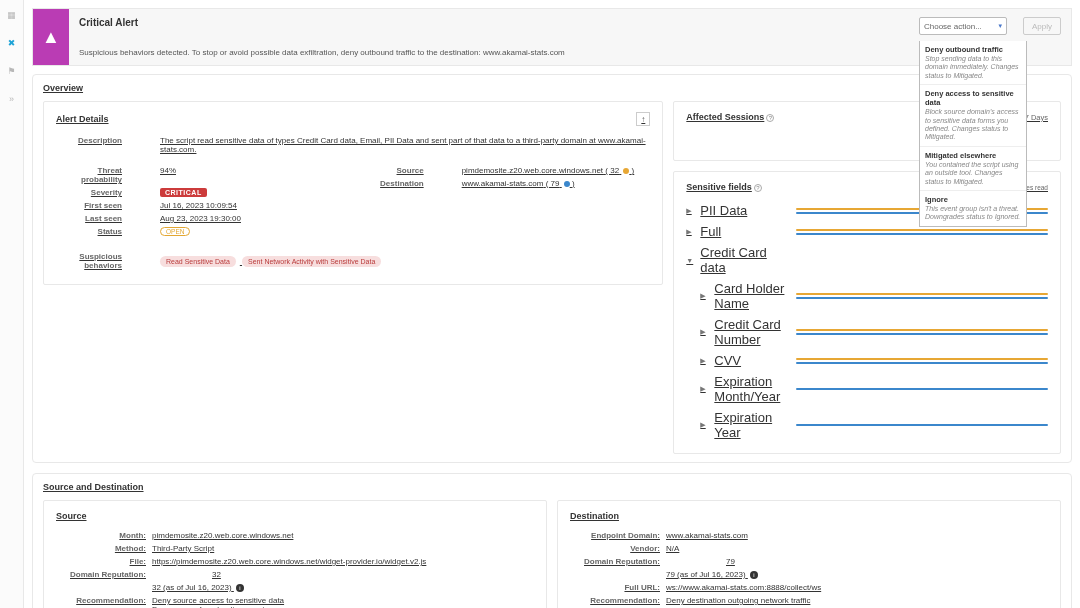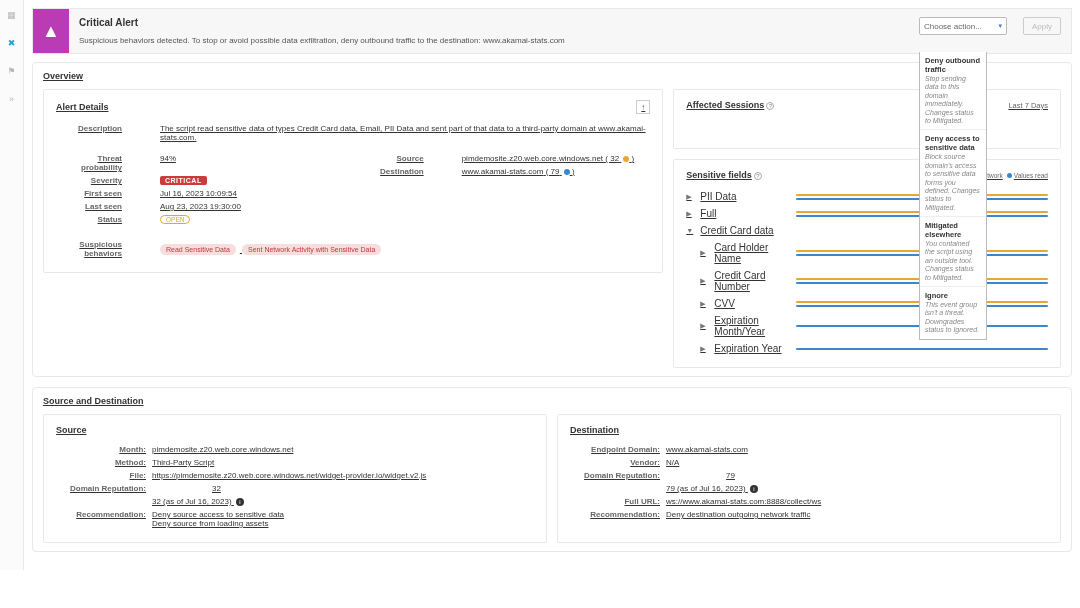--- a/index.html
+++ b/index.html
@@ -6,28 +6,28 @@
 body { font-family: -apple-system, "Segoe UI", Arial, sans-serif; background: #fff; font-size: 9px; color: #333; margin: 0; }
 .app { display: flex; }
 .nav { width: 24px; background: #fbfbfb; border-right: 1px solid #e8e8e8; display: flex; flex-direction: column; align-items: center; padding-top: 8px; gap: 14px; }
 .nav-icon { width: 14px; height: 14px; display: flex; align-items: center; justify-content: center; cursor: pointer; color: #b8b8b8; }
 .nav-icon.active { color: #1fa3d6; }
 .main { flex: 1; padding: 0 8px 8px 8px; overflow: auto; }
 
 .alert-banner { display: flex; align-items: stretch; margin: 8px 0 8px 0; border: 1px solid #e8e8e8; background: #f7f7f7; }
 .alert-badge { width: 36px; background: #ba3cb4; display: flex; align-items: center; justify-content: center; color: #fff; font-size: 18px; }
 .alert-body { flex: 1; padding: 8px 10px; }
-.alert-title { font-weight: 700; font-size: 10px; color: #333; margin-bottom: 8px; }
+.alert-title { font-weight: 700; font-size: 10px; color: #333; margin-bottom: 20px; }
 .alert-text { font-size: 8px; color: #555; }
 .alert-actions { display: flex; align-items: flex-start; gap: 16px; padding: 8px 10px; position: relative; }
 .select-wrap { position: relative; }
 .select-btn { width: 88px; height: 18px; border: 1px solid #bbb; border-radius: 2px; background: #fff; font-size: 8px; color: #666; display: flex; align-items: center; justify-content: space-between; padding: 0 4px; cursor: pointer; }
 .chev { font-size: 7px; color: #4a78c9; }
 .apply-btn { height: 18px; padding: 0 8px; border: 1px solid #ccc; border-radius: 2px; background: #f7f7f7; font-size: 8px; color: #bbb; cursor: default; }
-.dropdown { position: absolute; top: 35px; left: 0; width: 68px; border: 1px solid #bbb; border-top: none; background: #fff; z-index: 100; }
+.dropdown { position: absolute; top: 24px; left: 0; width: 108px; border: 1px solid #bbb; border-top: none; background: #fff; z-index: 100; }
 .dd-item { padding: 4px 5px; border-top: 1px solid #eee; }
 .dd-item:first-child { border-top: none; }
 .dd-title { font-size: 7.5px; font-weight: 700; color: #333; line-height: 1.2; }
 .dd-desc { font-size: 7px; font-style: italic; color: #888; line-height: 1.2; margin-top: 1px; }
 
 .overview-section { border: 1px solid #e8e8e8; border-radius: 4px; padding: 8px 10px; margin-bottom: 10px; text-decoration: underline; }
 .sec-title { font-weight: 700; font-size: 9px; color: #333; margin-bottom: 8px; }
 
 .two-col { display: flex; gap: 10px; }
 .lcol { flex: 1.6; }
@@ -57,21 +57,21 @@
 
 .affected-head { display: flex; justify-content: space-between; align-items: center; margin-bottom: 8px; }
 .range-lbl { font-size: 7.5px; color: #666; }
 .q { display: inline-flex; width: 8px; height: 8px; border: 1px solid #aaa; border-radius: 50%; font-size: 6px; align-items: center; justify-content: center; color: #888; margin-left: 2px; }
 
 .sf-head { display: flex; justify-content: space-between; align-items: center; margin-bottom: 8px; }
 .legend { font-size: 6.5px; color: #666; }
 .legend .dot-o, .legend .dot-b { width: 5px; height: 5px; margin-right: 2px; margin-left: 4px; }
 .bar-row { display: flex; align-items: center; gap: 6px; padding: 3px 0; }
 .bar-row .caret { width: 8px; color: #777; cursor: pointer; font-size: 7px; }
-.bar-row .lbl { width: 90px; font-size: 10px; color: #333; }
+.bar-row .lbl { width: 90px; font-size: 13px; color: #333; }
 .bars { flex: 1; display: flex; flex-direction: column; gap: 2px; }
 .bar { height: 2px; border-radius: 1px; }
 .bar.orange { background: #e7a734; }
 .bar.blue { background: #3b87cc; }
 .bar-row.child { padding-left: 14px; }
 .bar-row.child .lbl { width: 76px; }
 
 .srcdst { display: flex; gap: 10px; }
 .srcdst .card { flex: 1; }
 .kv2 { display: flex; margin-bottom: 4px; font-size: 8px; }

